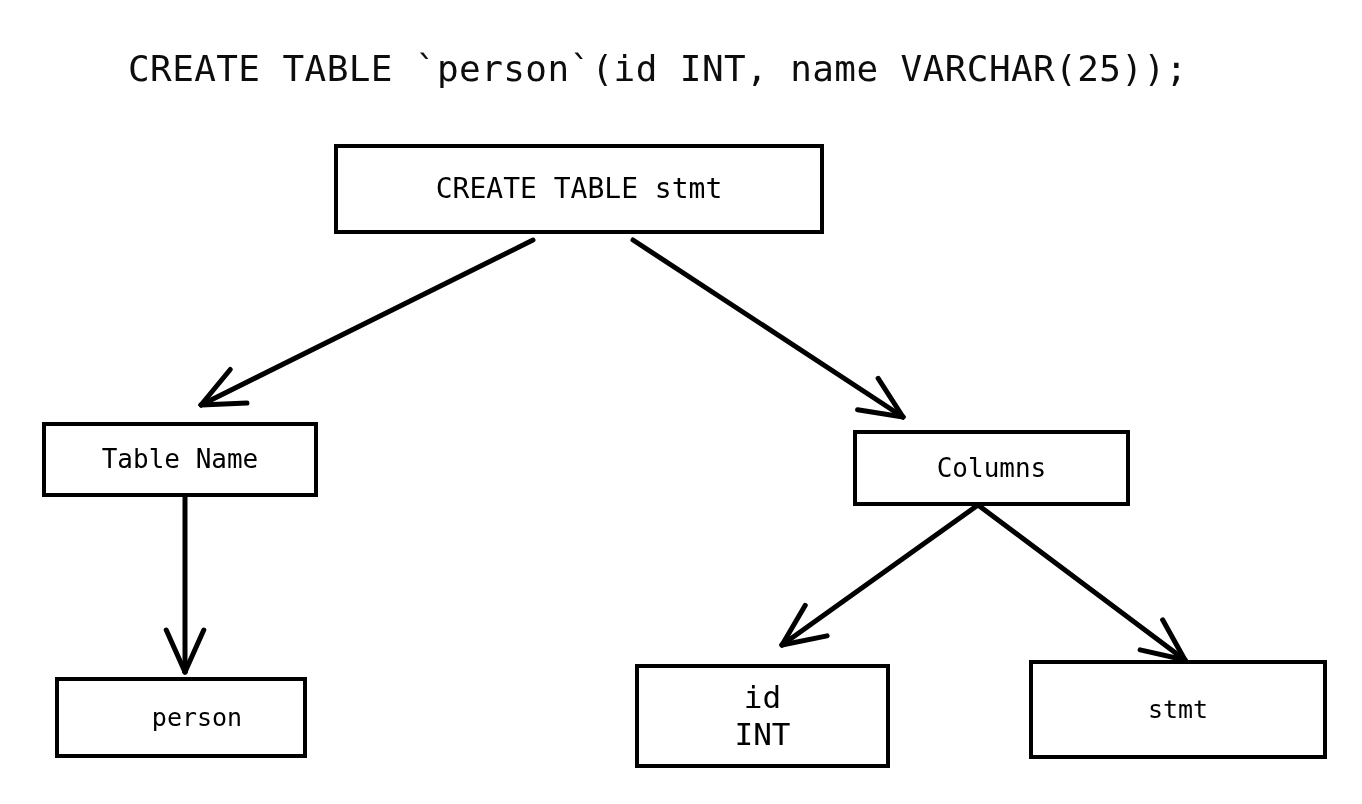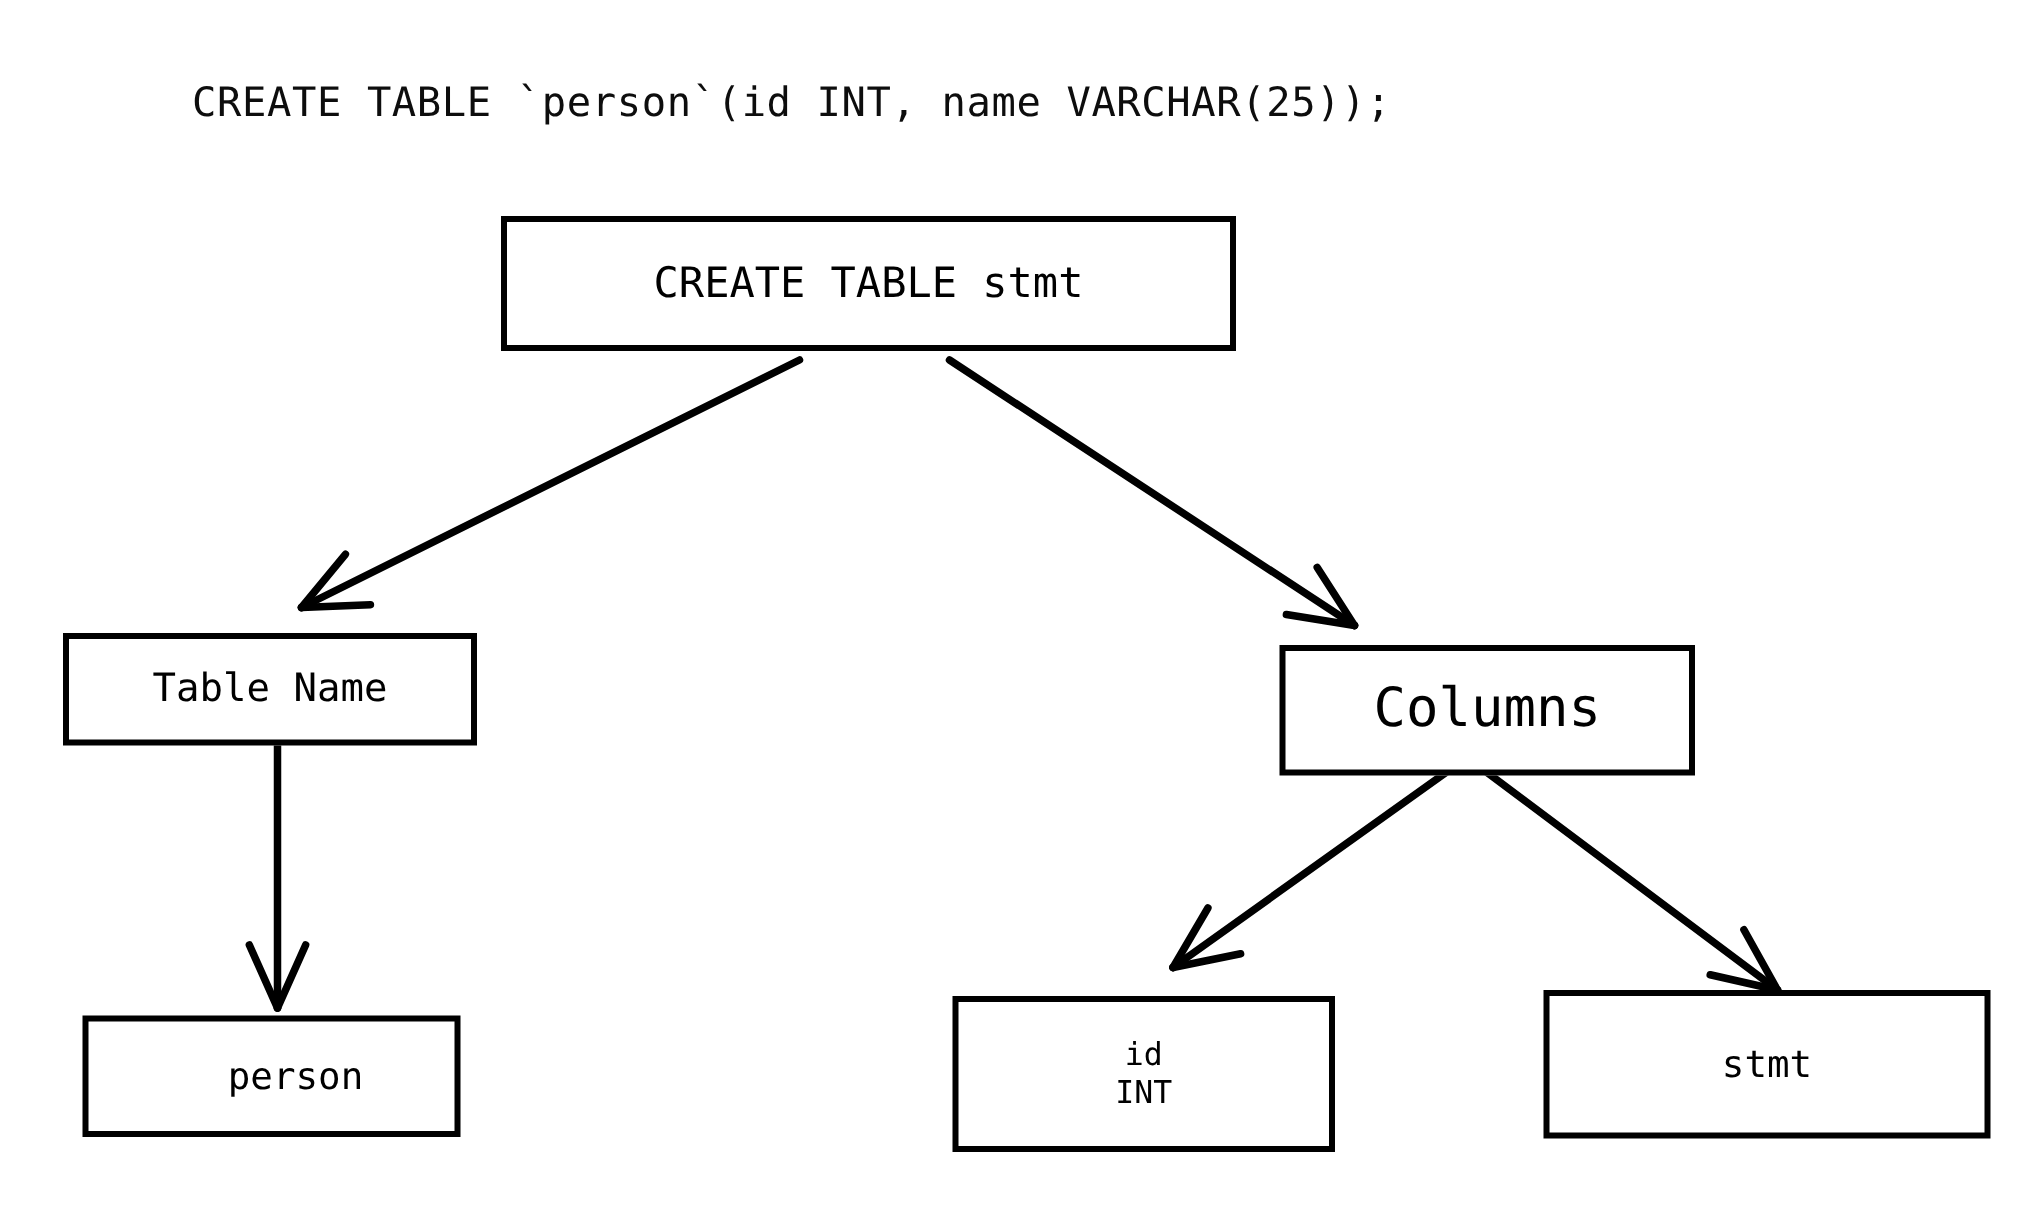--- a/index.html
+++ b/index.html
@@ -15,21 +15,21 @@
     background: #ffffff;
     overflow: hidden;
     font-family: "DejaVu Sans Mono", "Liberation Mono", monospace;
   }
   
   .statement {
     position: absolute;
     left: 128px;
     top: 52px;
     font-family: "DejaVu Sans Mono", "Liberation Mono", monospace;
-    font-size: 27px;
+    font-size: 36px;
     line-height: 34px;
     letter-spacing: 0.4px;
     color: #0d0d0d;
     white-space: pre;
   }
   
   .node {
     position: absolute;
     box-sizing: border-box;
     border: 4px solid #000000;
@@ -43,23 +43,23 @@
     text-align: center;
     white-space: pre;
   }
   .node .line1,
   .node .line2 {
     display: block;
     line-height: 1.18;
   }
   #node-root      { left: 334px; top: 144px; width: 490px; height: 90px;  font-size: 28px; }
   #node-tablename { left: 42px;  top: 422px; width: 276px; height: 75px;  font-size: 26px; }
-  #node-columns   { left: 853px; top: 430px; width: 277px; height: 87px;  font-size: 36px; }
+  #node-columns   { left: 853px; top: 430px; width: 277px; height: 76px;  font-size: 26px; }
   #node-person    { left: 55px;  top: 677px; width: 252px; height: 81px;  font-size: 25px; padding-left: 32px; }
-  #node-col-id    { left: 635px; top: 664px; width: 255px; height: 104px; font-size: 21px; }
+  #node-col-id    { left: 635px; top: 664px; width: 255px; height: 104px; font-size: 31px; }
   #node-col-name  { left: 1029px;top: 660px; width: 298px; height: 99px;  font-size: 25px; }
   
   #edges {
     position: absolute;
     left: 0;
     top: 0;
     width: 1362px;
     height: 804px;
     pointer-events: none;
   }

